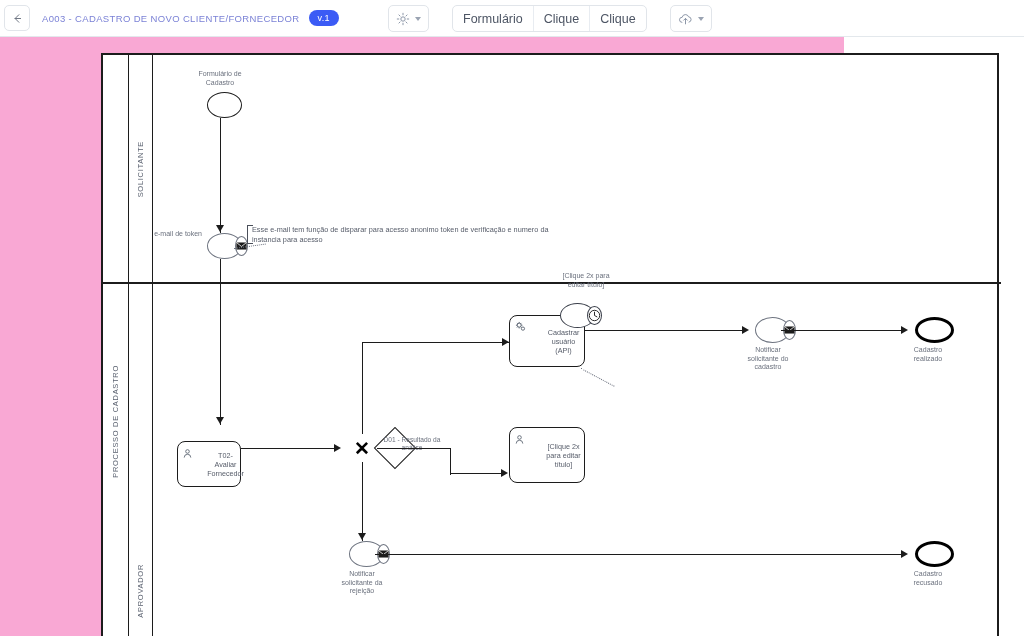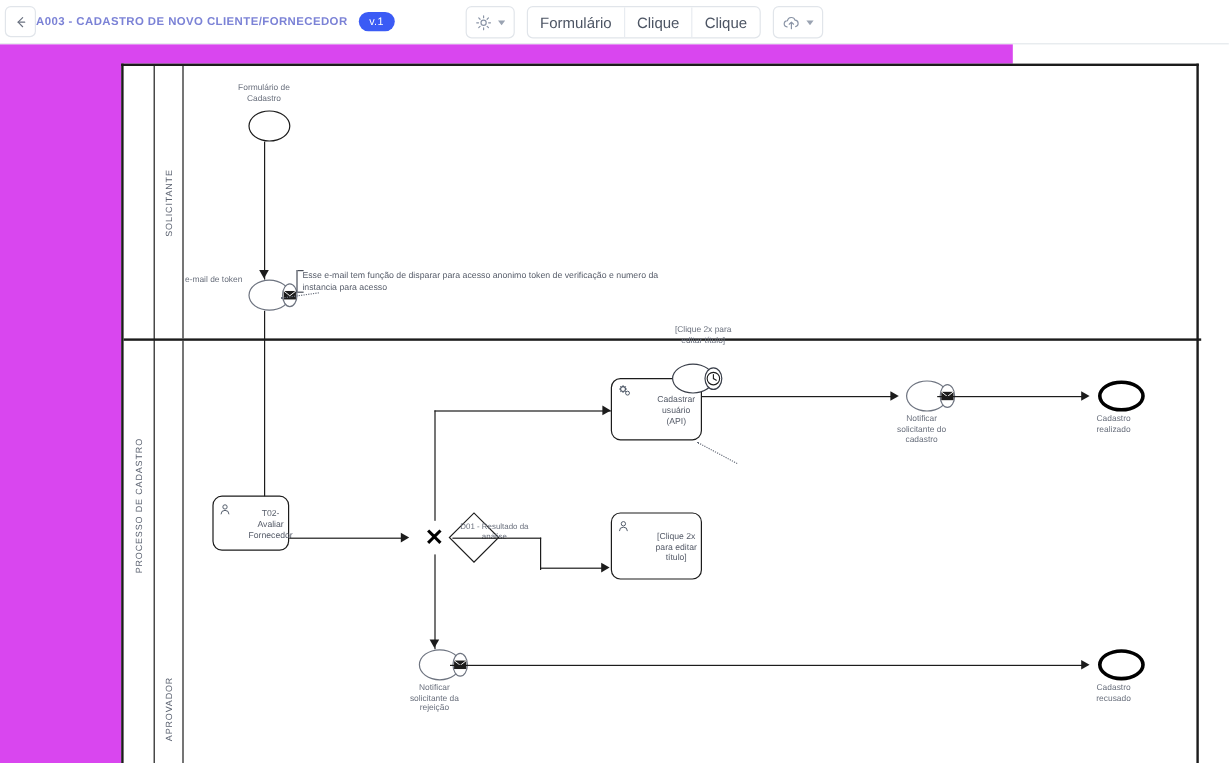--- a/index.html
+++ b/index.html
@@ -20,33 +20,34 @@
     display: flex; align-items: center;
   }
   #back-btn {
     width: 26px; height: 26px; margin-left: 4px;
     border: 1px solid #e1e5ea; border-radius: 5px;
     background: #fff; color: #6b7280;
     display: flex; align-items: center; justify-content: center;
     font-size: 13px; line-height: 1; cursor: pointer;
   }
   #doc-title {
+    margin-left: 12px;
     font-size: 9.5px; letter-spacing: .35px;
-    color: #7b82d6; font-weight: 700; white-space: nowrap; text-align: center;
+    color: #7b82d6; font-weight: 400; white-space: nowrap; text-align: center;
   }
   #version-badge {
     margin-left: 9px;
     background: #3b5bf5; color: #fff;
     font-size: 9px; font-weight: 400;
     border-radius: 9px; padding: 3px 9px;
     letter-spacing: .3px; cursor: pointer;
   }
   #topbar-right {
     position: absolute; left: 388px; top: 5px;
-    display: flex; 
+    display: flex;  gap: 13px;
   }
   .tb-group {
     display: flex; align-items: center;
     border: 1px solid #e1e5ea; border-radius: 5px;
     height: 27px; background: #fff; overflow: hidden;
   }
   .tb-group + .tb-group { margin-left: 10px; }
   .tb-icon-btn {
     display: flex; align-items: center; gap: 5px;
     padding: 0 7px; height: 100%;
@@ -88,21 +89,21 @@
   }
   .pal-sep {
     height: 1px; background: #e4e8ec;
     margin: 5px 6px;
   }
 
   
   #canvas {
     position: absolute; left: 0; top: 37px;
     width: 844px; height: 599px;
-    background: #d946ef;
+    background: #f9a8d4;
   }
   #pool {
     position: absolute; left: 101px; top: 16px;
     width: 898px; height: 583px;
     background: #ffffff;
     border: 2px solid #1c1c1c;
     border-bottom: none;
   }
   .lane-div {
     position: absolute; left: 0; width: 898px;
@@ -456,21 +457,21 @@
       </div>
     </div>
 
     <div class="dotline" style="left:131px; top:193px; width:32px; transform:rotate(-8deg);"></div>
 
     <div class="annot" style="left:144px; top:170px; width:328px;">Esse e-mail tem função de disparar para acesso anonimo token de verificação e numero da instancia para acesso</div>
 
     <div class="flow flow-v" style="left:116.5px; top:204px; height:166px;"></div>
     <div class="arrow-d" style="left:112.6px; top:362px;"></div>
 
-    <div class="node task" style="left:74px; top:358px;align-items:center;">
+    <div class="node task" style="left:74px; top:386px;align-items:center;">
       <span class="task-icon">
         <svg width="11" height="11" viewBox="0 0 14 14">
           <circle cx="7" cy="4.4" r="2.3" fill="none" stroke="#4b5564" stroke-width="1"></circle>
           <path d="M2.8 12.2 a4.2 4.2 0 0 1 8.4 0" fill="none" stroke="#4b5564" stroke-width="1"></path>
         </svg>
       </span>
       <span class="task-label">T02-
 Avaliar
 Fornecedor</span>
     </div>

